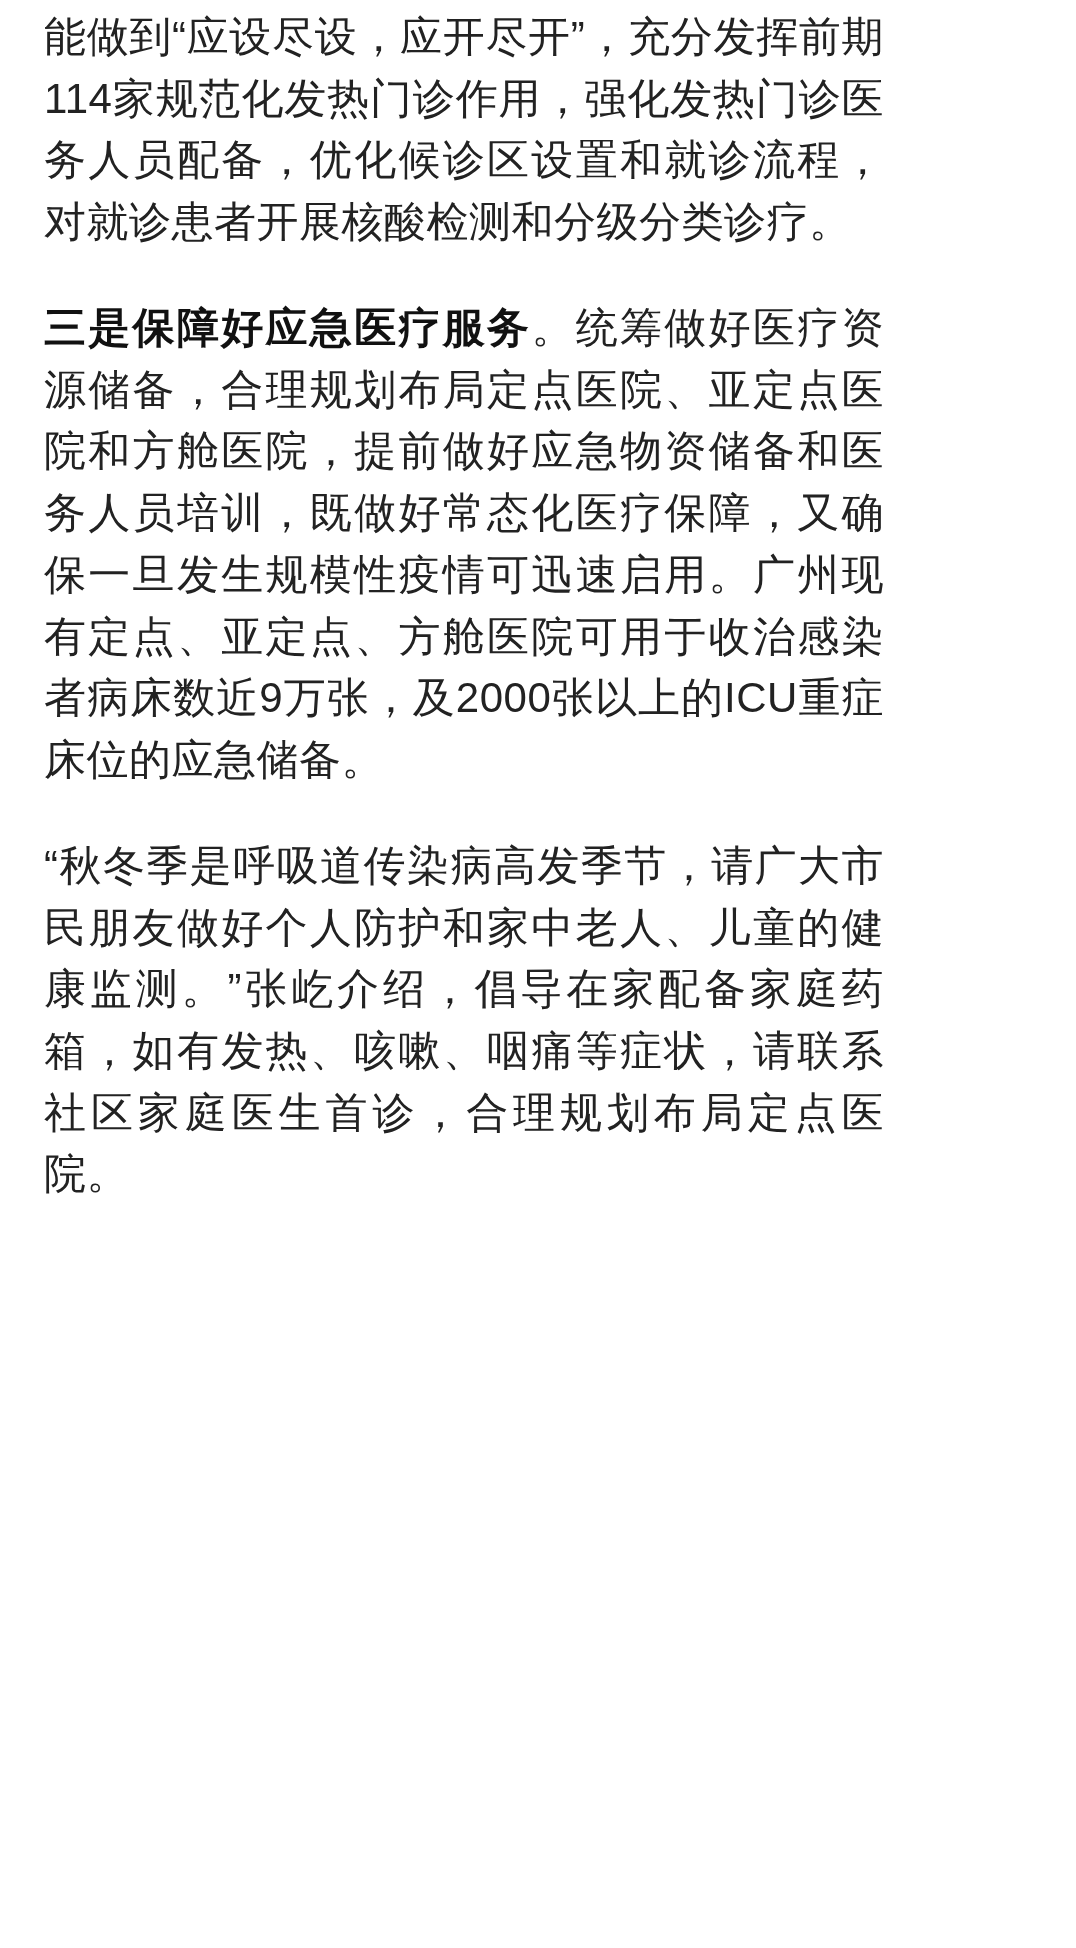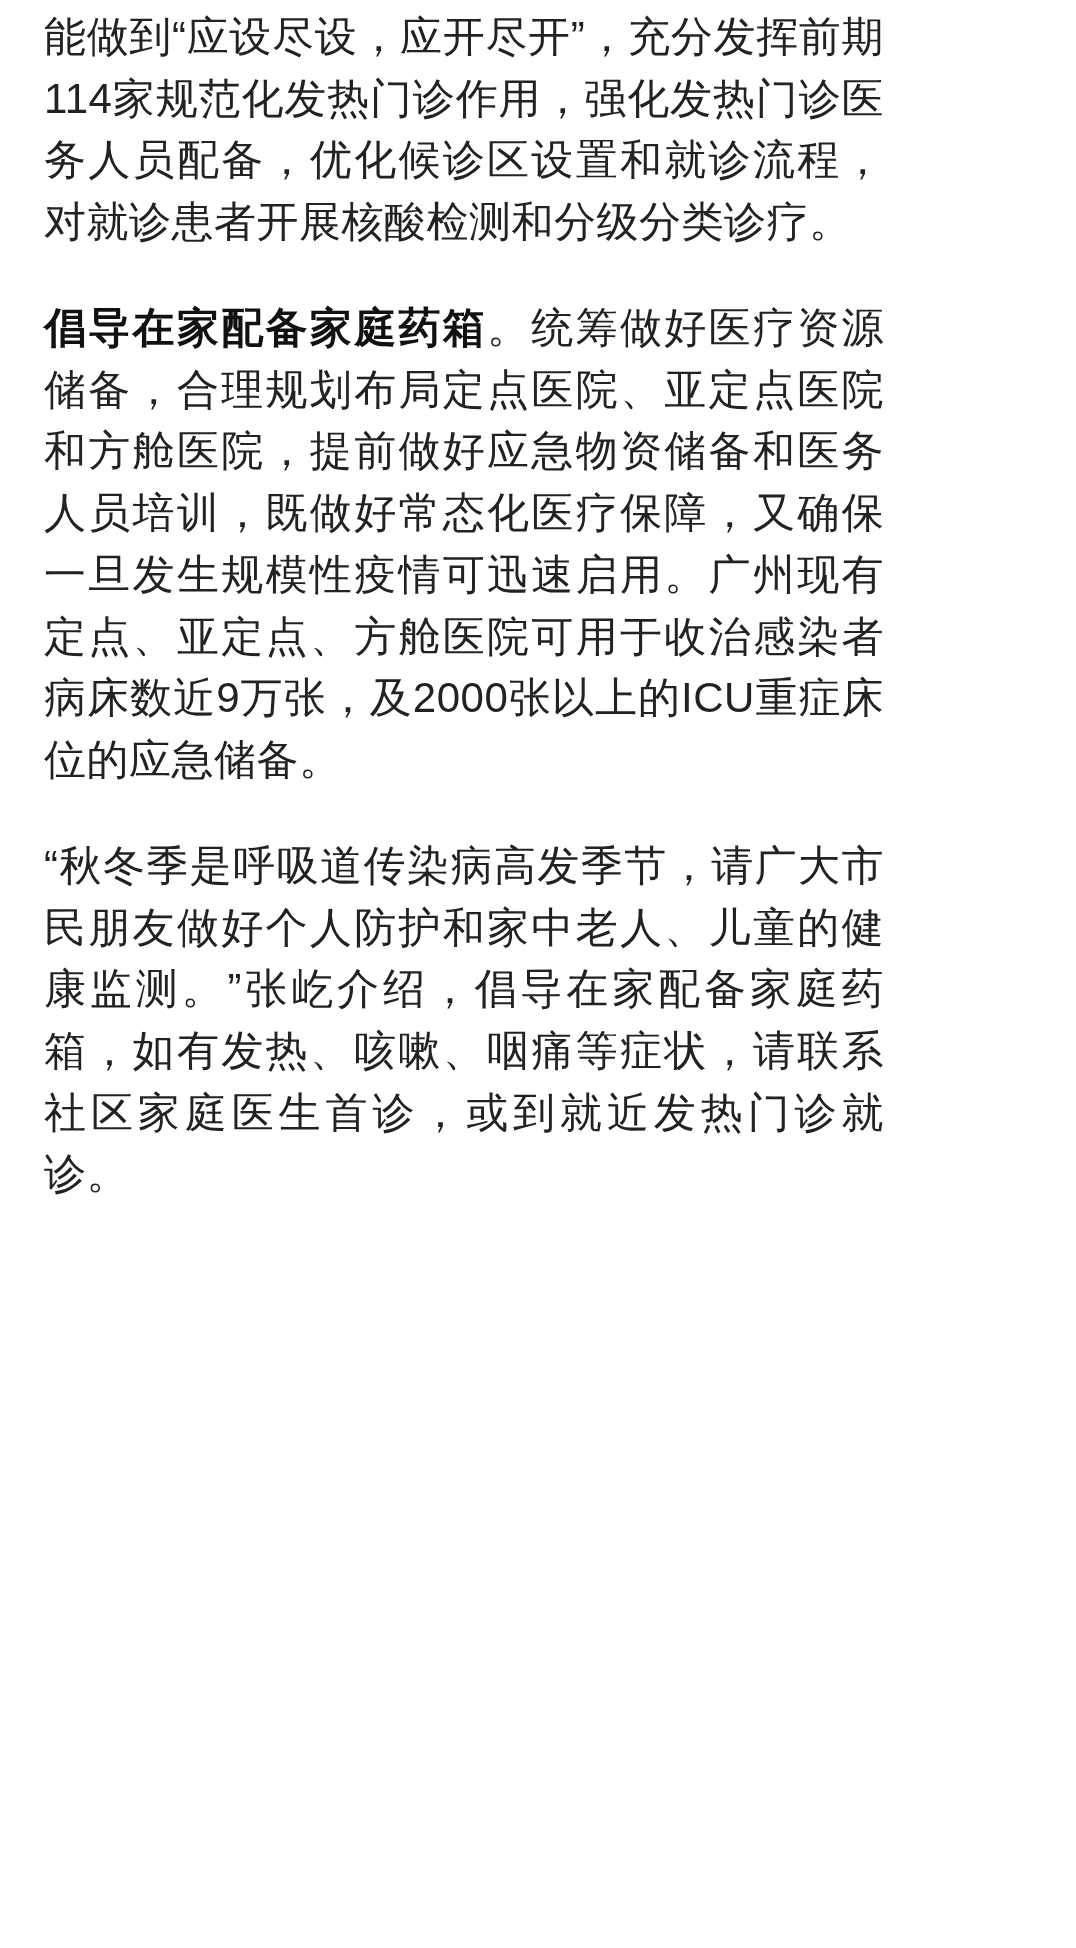--- a/index.html
+++ b/index.html
@@ -43,22 +43,22 @@
 </head>
 <body>
 
 <div class="article">
 
   <p class="para first">
     <span>能做到“应设尽设，应开尽开”，充分发挥前期114家规范化发热门诊作用，强化发热门诊医务人员配备，优化候诊区设置和就诊流程，对就诊患者开展核酸检测和分级分类诊疗。</span>
   </p>
 
   <p class="para">
-    <span class="lead">倡导在家配备家庭药箱</span><span>。统筹做好医疗资源储备，合理规划布局定点医院、亚定点医院和方舱医院，提前做好应急物资储备和医务人员培训，既做好常态化医疗保障，又确保一旦发生规模性疫情可迅速启用。广州现有定点、亚定点、方舱医院可用于收治感染者病床数近9万张，及2000张以上的ICU重症床位的应急储备。</span>
+    <span class="lead">三是保障好应急医疗服务</span><span>。统筹做好医疗资源储备，合理规划布局定点医院、亚定点医院和方舱医院，提前做好应急物资储备和医务人员培训，既做好常态化医疗保障，又确保一旦发生规模性疫情可迅速启用。广州现有定点、亚定点、方舱医院可用于收治感染者病床数近9万张，及2000张以上的ICU重症床位的应急储备。</span>
   </p>
 
 
   <p class="para">
-    <span>“秋冬季是呼吸道传染病高发季节，请广大市民朋友做好个人防护和家中老人、儿童的健康监测。”张屹介绍，倡导在家配备家庭药箱，如有发热、咳嗽、咽痛等症状，请联系社区家庭医生首诊，或到就近发热门诊就诊。</span>
+    <span>“秋冬季是呼吸道传染病高发季节，请广大市民朋友做好个人防护和家中老人、儿童的健康监测。”张屹介绍，倡导在家配备家庭药箱，如有发热、咳嗽、咽痛等症状，请联系社区家庭医生首诊，合理规划布局定点医院。</span>
   </p>
 
   <div class="spacer-bottom"></div>
 </div>
 
 </body></html>

